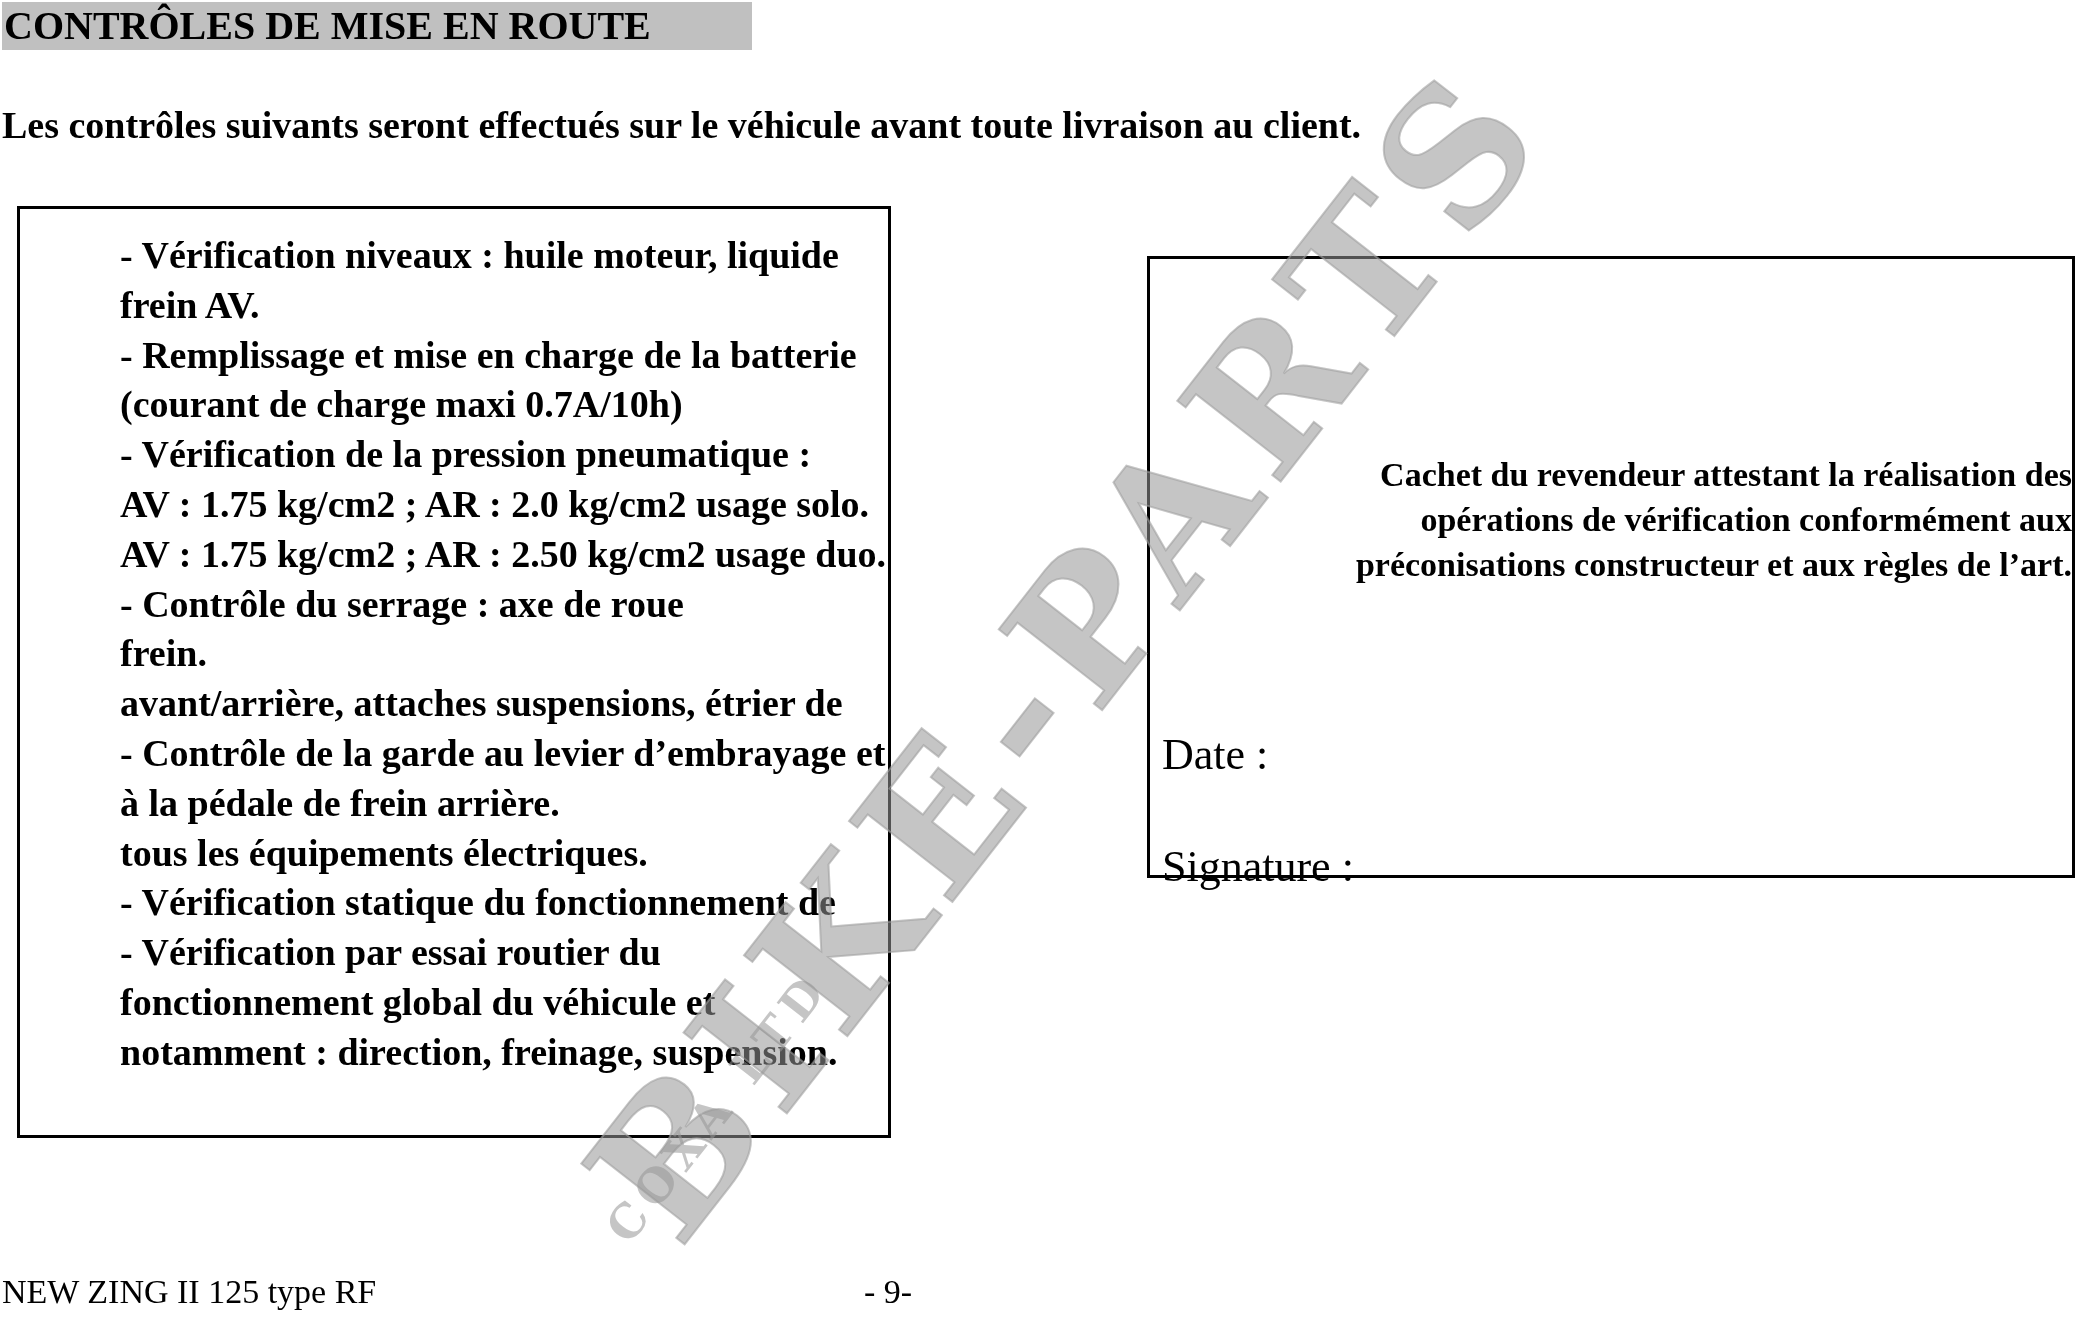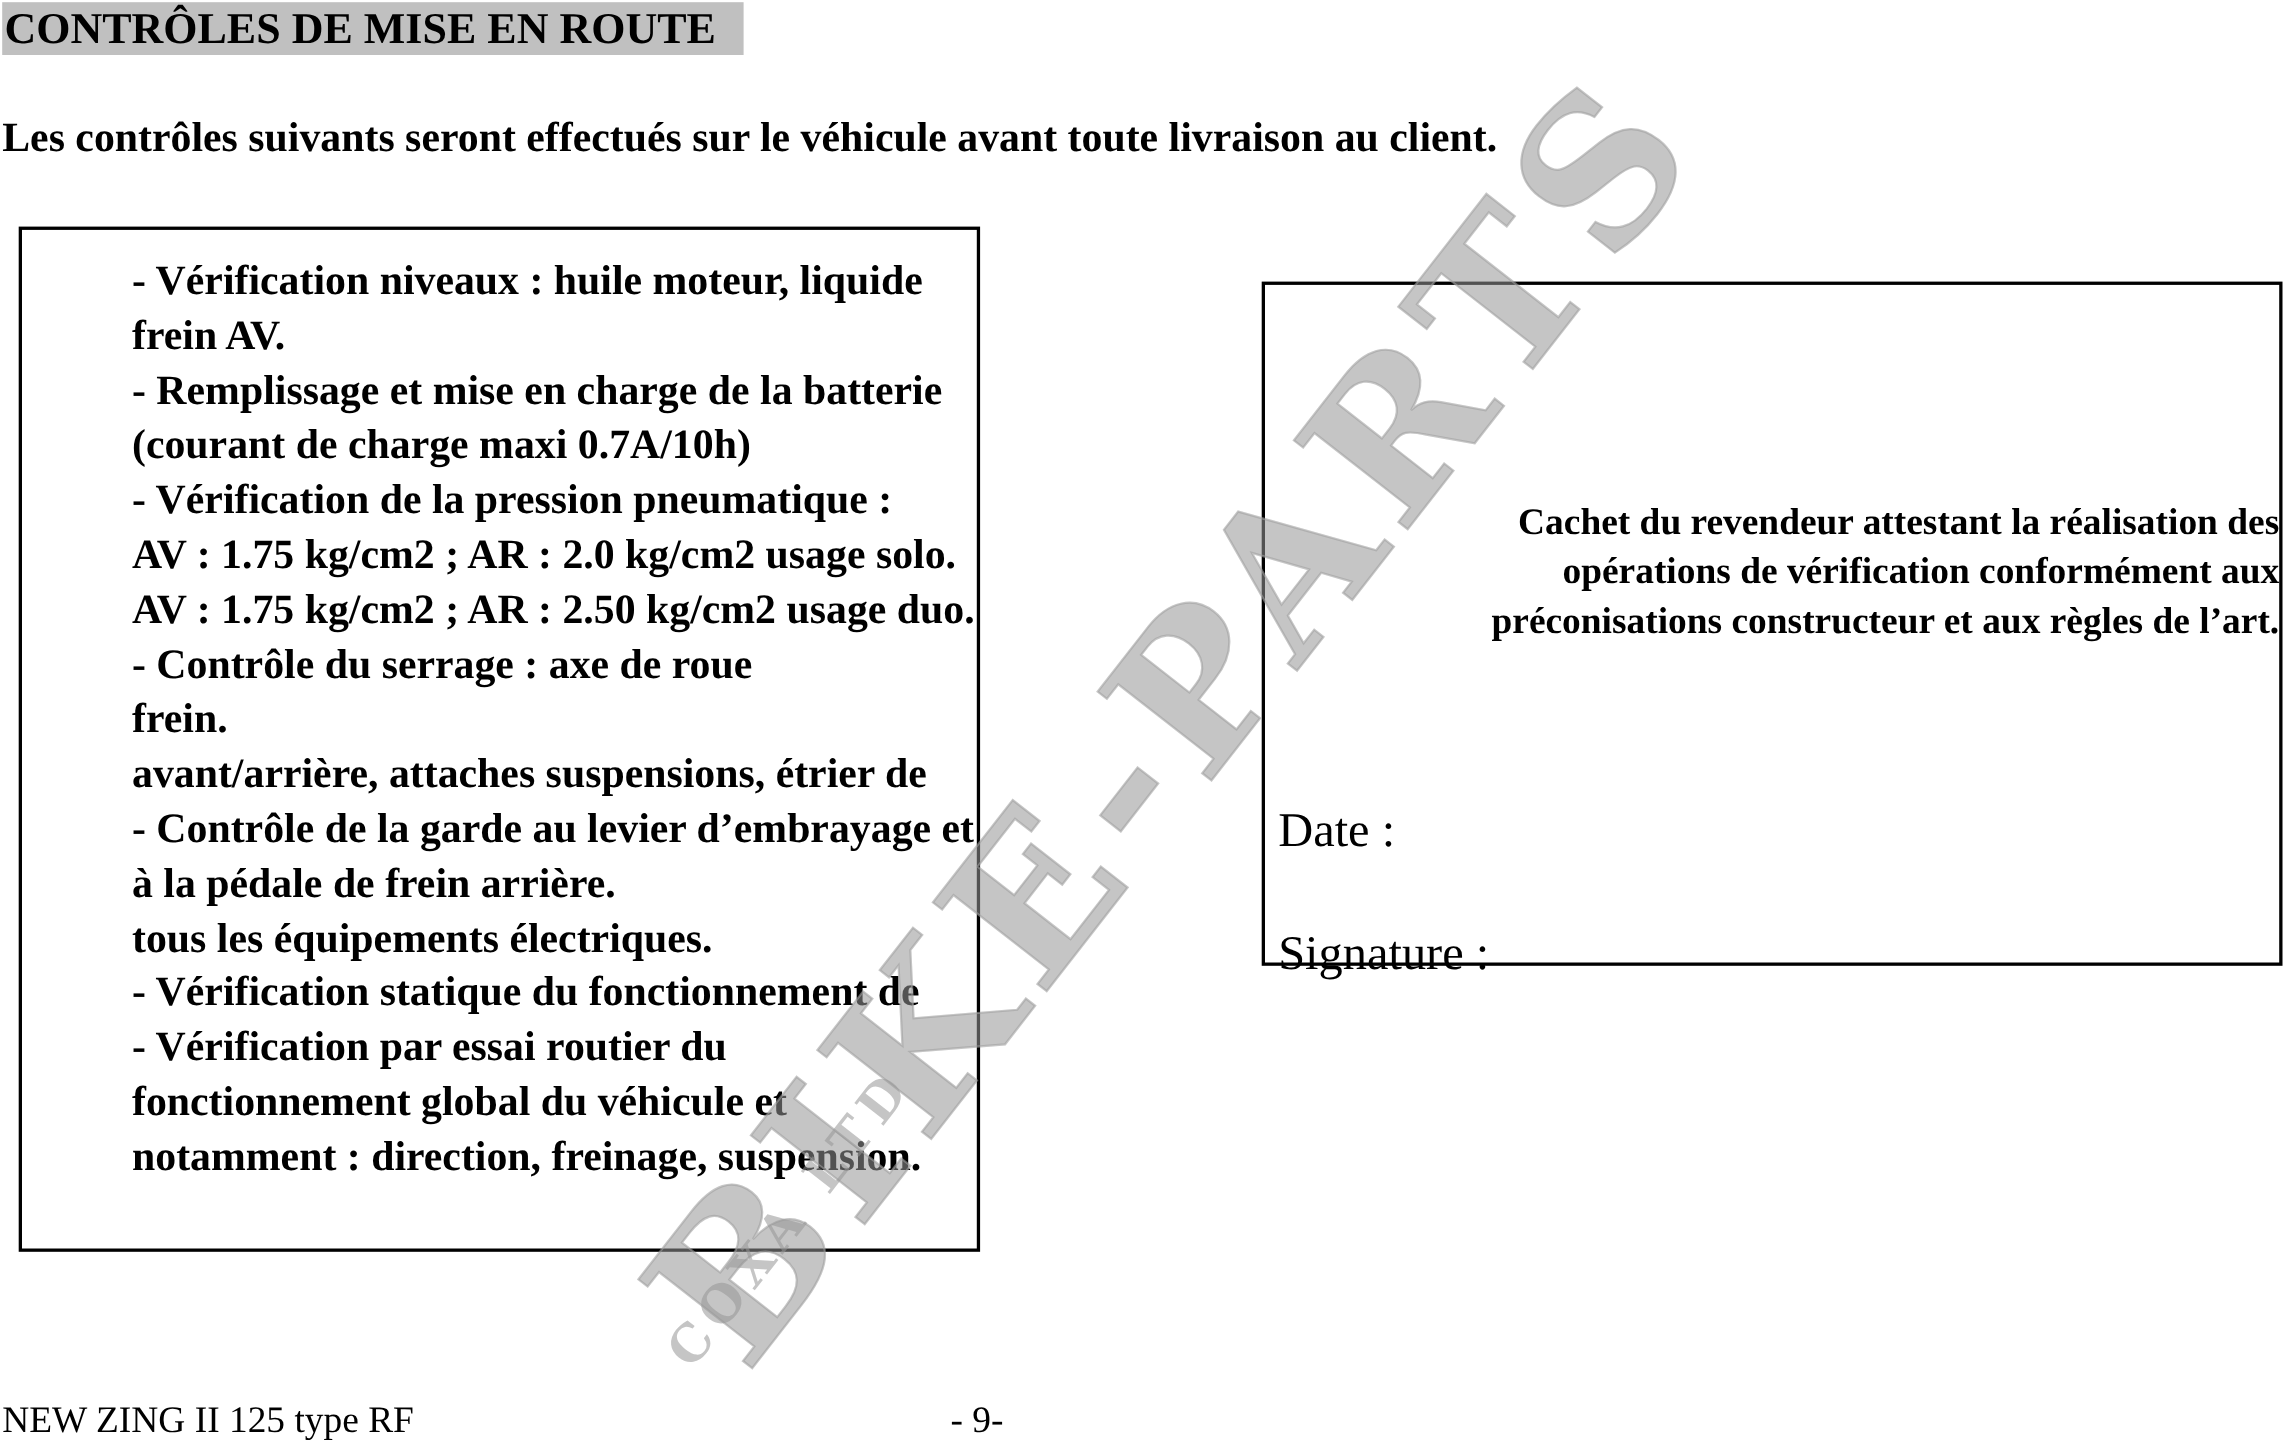--- a/index.html
+++ b/index.html
@@ -13,21 +13,21 @@
       position: relative;
       overflow: hidden;
       font-family: "Liberation Serif", "DejaVu Serif", serif;
       color: #000000;
     }
     .page-title {
       position: absolute;
       left: 2px;
       top: 2px;
       height: 48px;
-      width: 674px;
+      width: 750px;
       background: #c0c0c0;
       font-weight: bold;
       font-size: 40px;
       line-height: 48px;
       padding-left: 2px;
       white-space: nowrap;
       box-sizing: border-box;
     }
     .intro {
       position: absolute;

